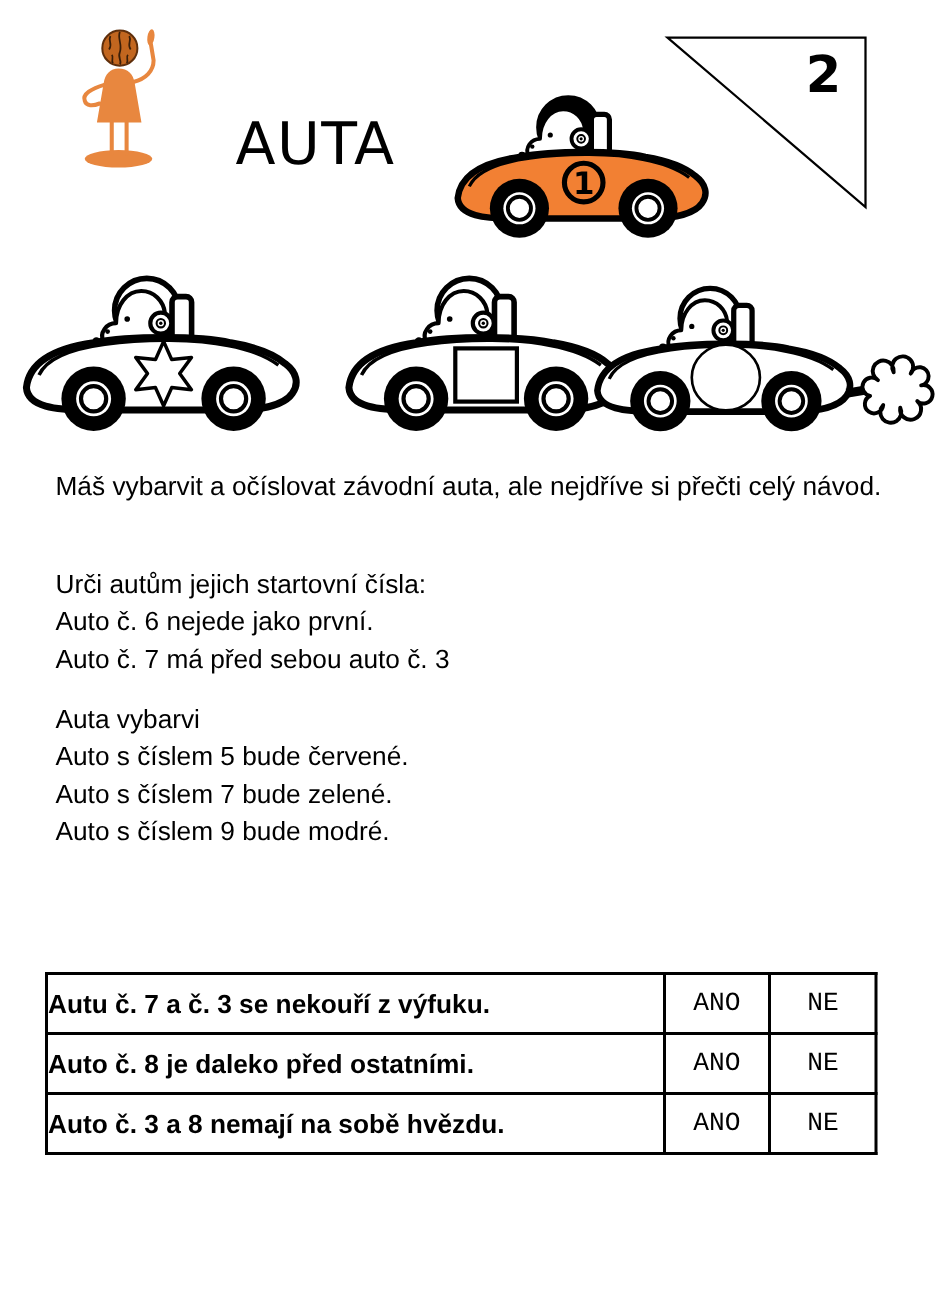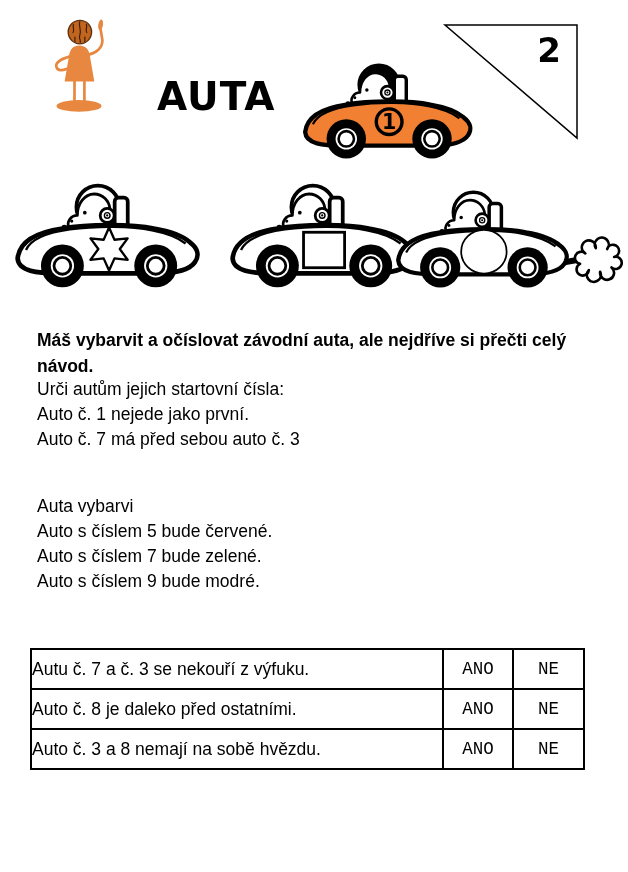--- a/index.html
+++ b/index.html
@@ -10,45 +10,45 @@
     margin: 0 auto;
     background: #ffffff;
     font-family: "Liberation Sans", sans-serif;
     color: #000;
     overflow: hidden;
   }
   .abs { position: absolute; }
 
   .title {
     left: 157px; top: 74px;
-    font-size: 39px; font-weight: 700; letter-spacing: 1px;
+    font-size: 39px; font-weight: 400; letter-spacing: 1px;
     font-family: "DejaVu Sans", "Liberation Sans", sans-serif;
   }
   .corner-number {
     left: 524px; top: 30px; width: 50px;
     font-size: 34px; font-weight: bold; text-align: center;
     font-family: "DejaVu Sans", "Liberation Sans", sans-serif;
   }
 
   .block { position: absolute; left: 37px; font-size: 17.5px; line-height: 25px; }
-  .intro { top: 327px; width: 575px; font-weight: bold; line-height: 26px; }
+  .intro { top: 311px; width: 575px; font-weight: normal; line-height: 26px; }
   .sec-numbers { top: 377px; }
-  .sec-colors  { top: 467px; margin-top: 27px; }
+  .sec-colors  { top: 467px; }
   .ans-heading { top: 602px; }
   .heading { }
 
   table.answers {
     position: absolute; top: 648px; left: 30px;
     width: 555px; border-collapse: collapse; table-layout: fixed;
   }
   table.answers td {
     border: 2px solid #000; height: 40px;
     font-size: 17.5px; padding: 0; background:#fff;
   }
-  td.statement { width: 384px; padding-left: 9px; }
+  td.statement { width: 384px; padding-left: 9px; font-weight: bold; }
   td.opt { width: 66px; text-align: center; cursor: pointer; font-family: Liberation Mono, monospace; }
 
   svg text { user-select: none; }
 </style>
 </head>
 <body>
 
 <svg width="0" height="0" style="position:absolute" aria-hidden="true">
   <defs>
     <g id="wheel">
@@ -139,21 +139,21 @@
                a 8,8 0 1 1 -13,5
                a 8,8 0 1 1 -13,-2
                a 7,7 0 1 1 -10,-7 z" fill="#fff" stroke="#000" stroke-width="3" stroke-linejoin="round"></path>
     </g>
   </svg>
 
   <div class="block intro">Máš vybarvit a očíslovat závodní auta, ale nejdříve si přečti celý návod.</div>
 
   <div class="block sec-numbers">
     <div class="heading">Urči autům jejich startovní čísla:</div>
-    <div>Auto č. 1 nejede jako první.</div>
+    <div>Auto č. 6 nejede jako první.</div>
     <div>Auto č. 7 má před sebou auto č. 3</div>
   </div>
 
   <div class="block sec-colors">
     <div class="heading">Auta vybarvi</div>
     <div>Auto s číslem 5 bude červené.</div>
     <div>Auto s číslem 7 bude zelené.</div>
     <div>Auto s číslem 9 bude modré.</div>
   </div>
 

